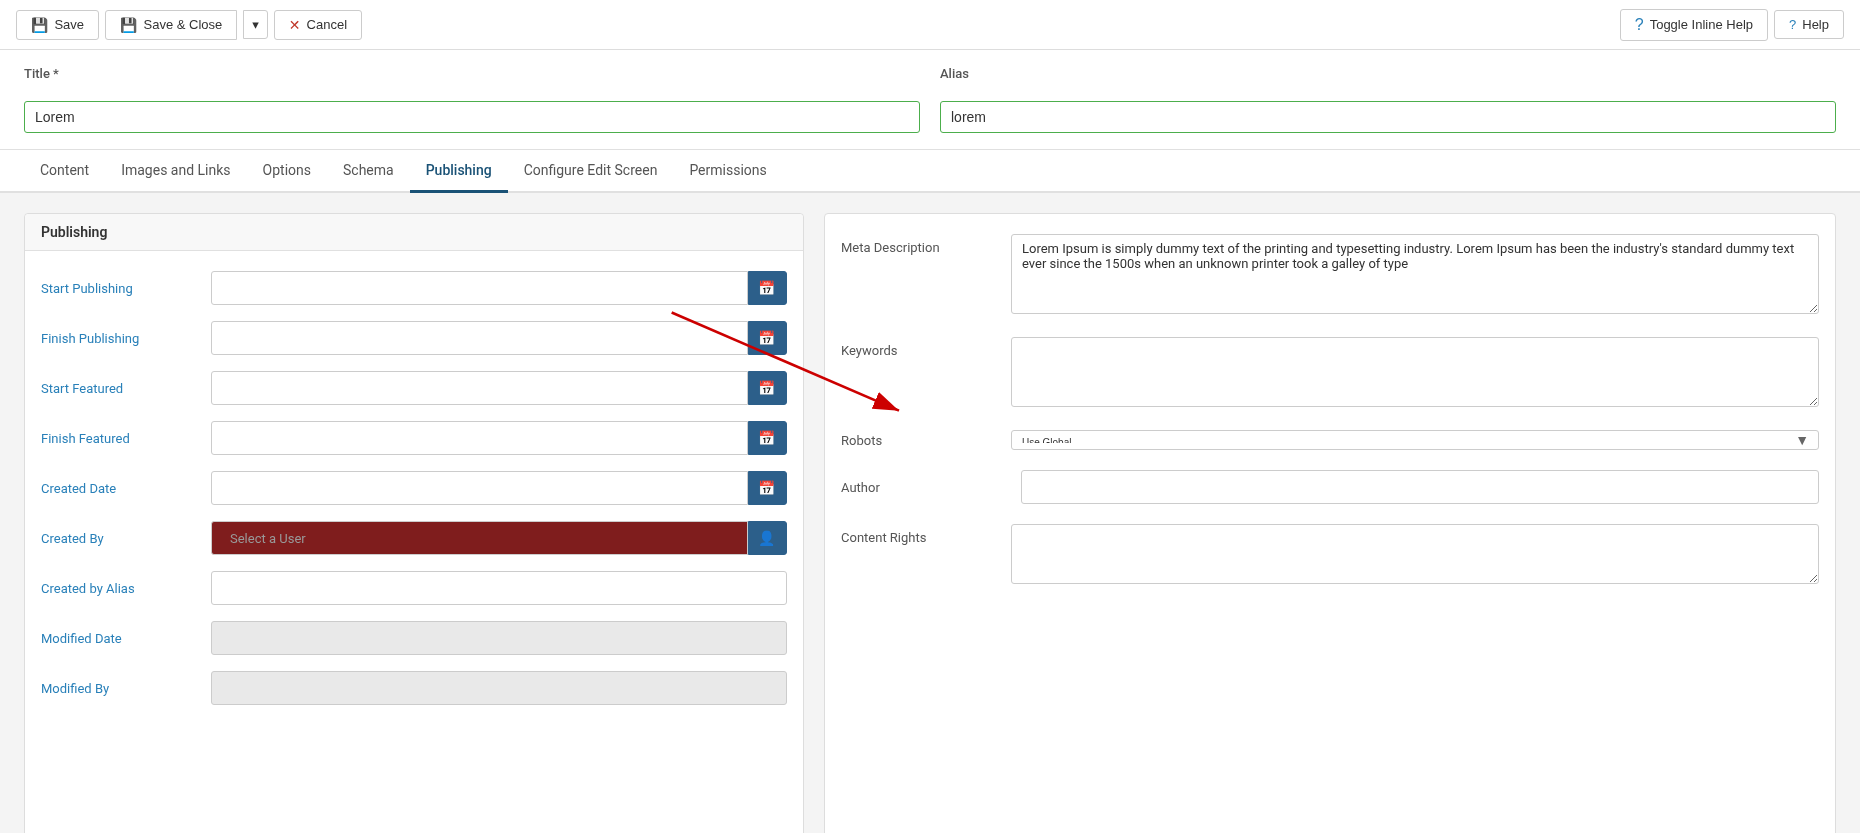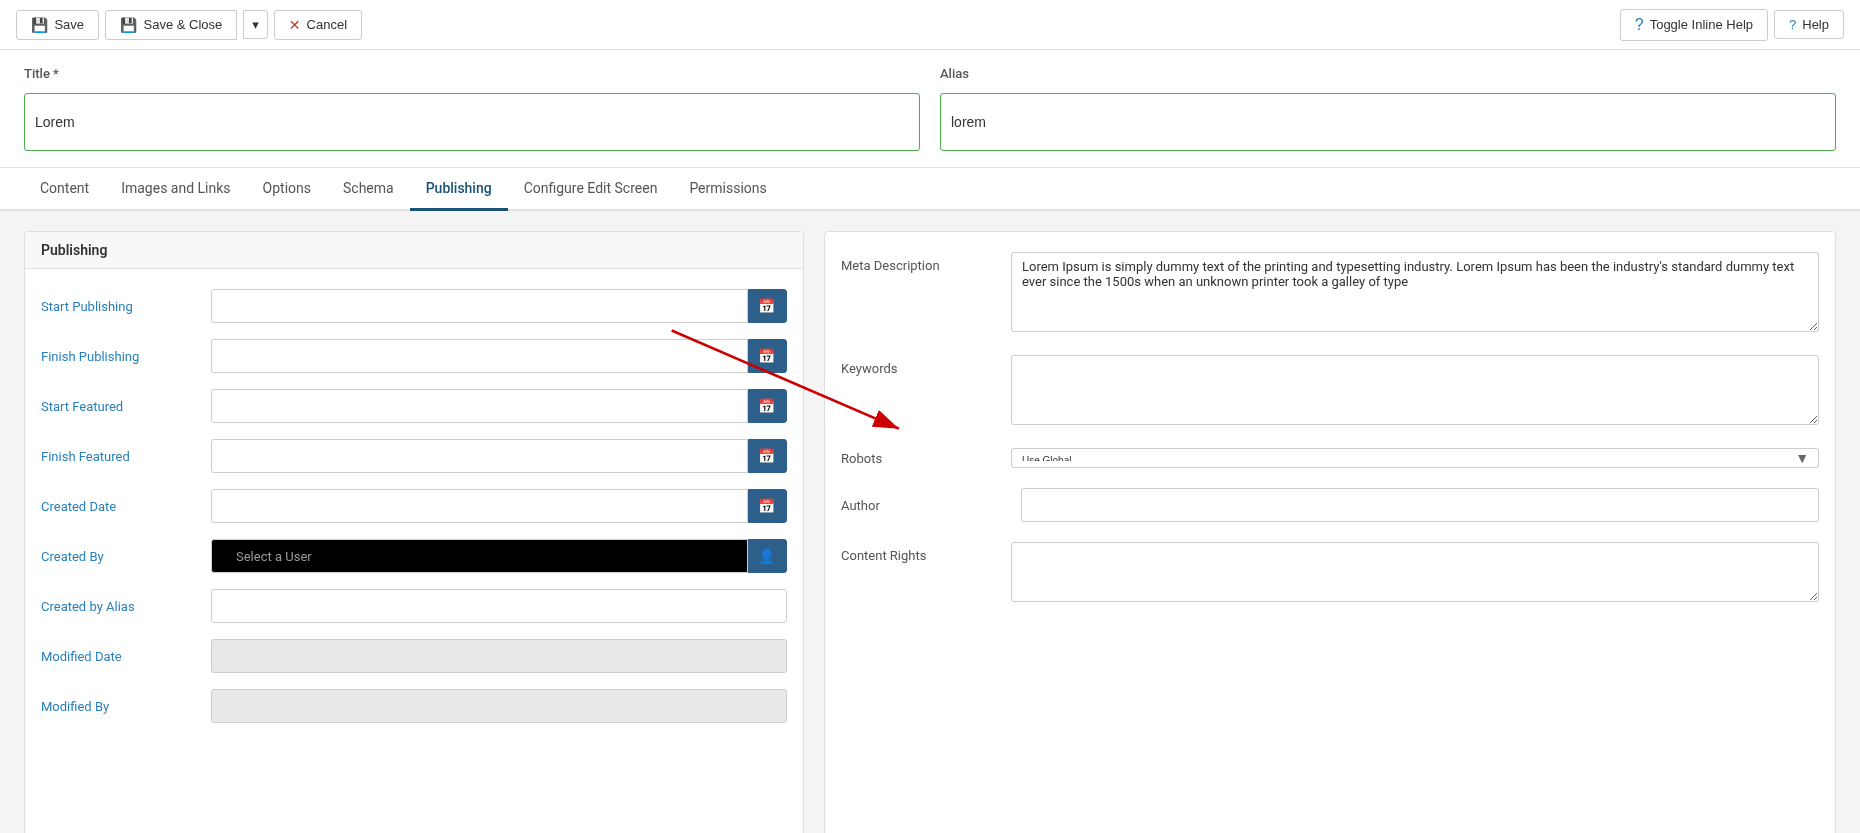--- a/index.html
+++ b/index.html
@@ -42,26 +42,26 @@
     .btn-help-icon { color: #2980b9; font-size: 16px; }
 
     
     .form-header {
       background: #fff;
       padding: 16px 24px;
       border-bottom: 1px solid #e0e0e0;
       display: flex;
       gap: 20px;
     }
-    .form-header .field-group { display: flex; flex-direction: column; gap: 12px; }
+    .form-header .field-group { display: flex; flex-direction: column; gap: 20px; }
     .form-header .field-group.title-field { flex: 1; }
     .form-header .field-group.alias-field { flex: 1; }
     .form-header label { font-size: 13px; color: #555; font-weight: 500; }
     .form-header input {
-      padding: 20px 10px;
+      padding: 7px 10px;
       border: 1px solid #4cae4c;
       border-radius: 3px;
       font-size: 14px;
       outline: none;
       color: #333;
     }
 
     
     .tab-bar {
       background: #fff;
@@ -142,26 +142,26 @@
     }
     .form-row input[type="text"].no-btn {
       border-radius: 3px;
     }
     .form-row input[type="text"].disabled {
       background: #e9e9e9;
       color: #999;
     }
     .form-row .select-placeholder {
       flex: 1;
-      padding: 6px 24px;
+      padding: 6px 18px;
       border: 1px solid #ccc;
       border-radius: 3px 0 0 3px;
       font-size: 13px;
       color: #999;
-      background: #000000;
+      background: #7f1d1d;
       height: 34px;
       display: flex;
       align-items: center;
     }
     .btn-calendar {
       background: #2c5f8a;
       border: 1px solid #2c5f8a;
       color: white;
       padding: 0 10px;
       height: 34px;

